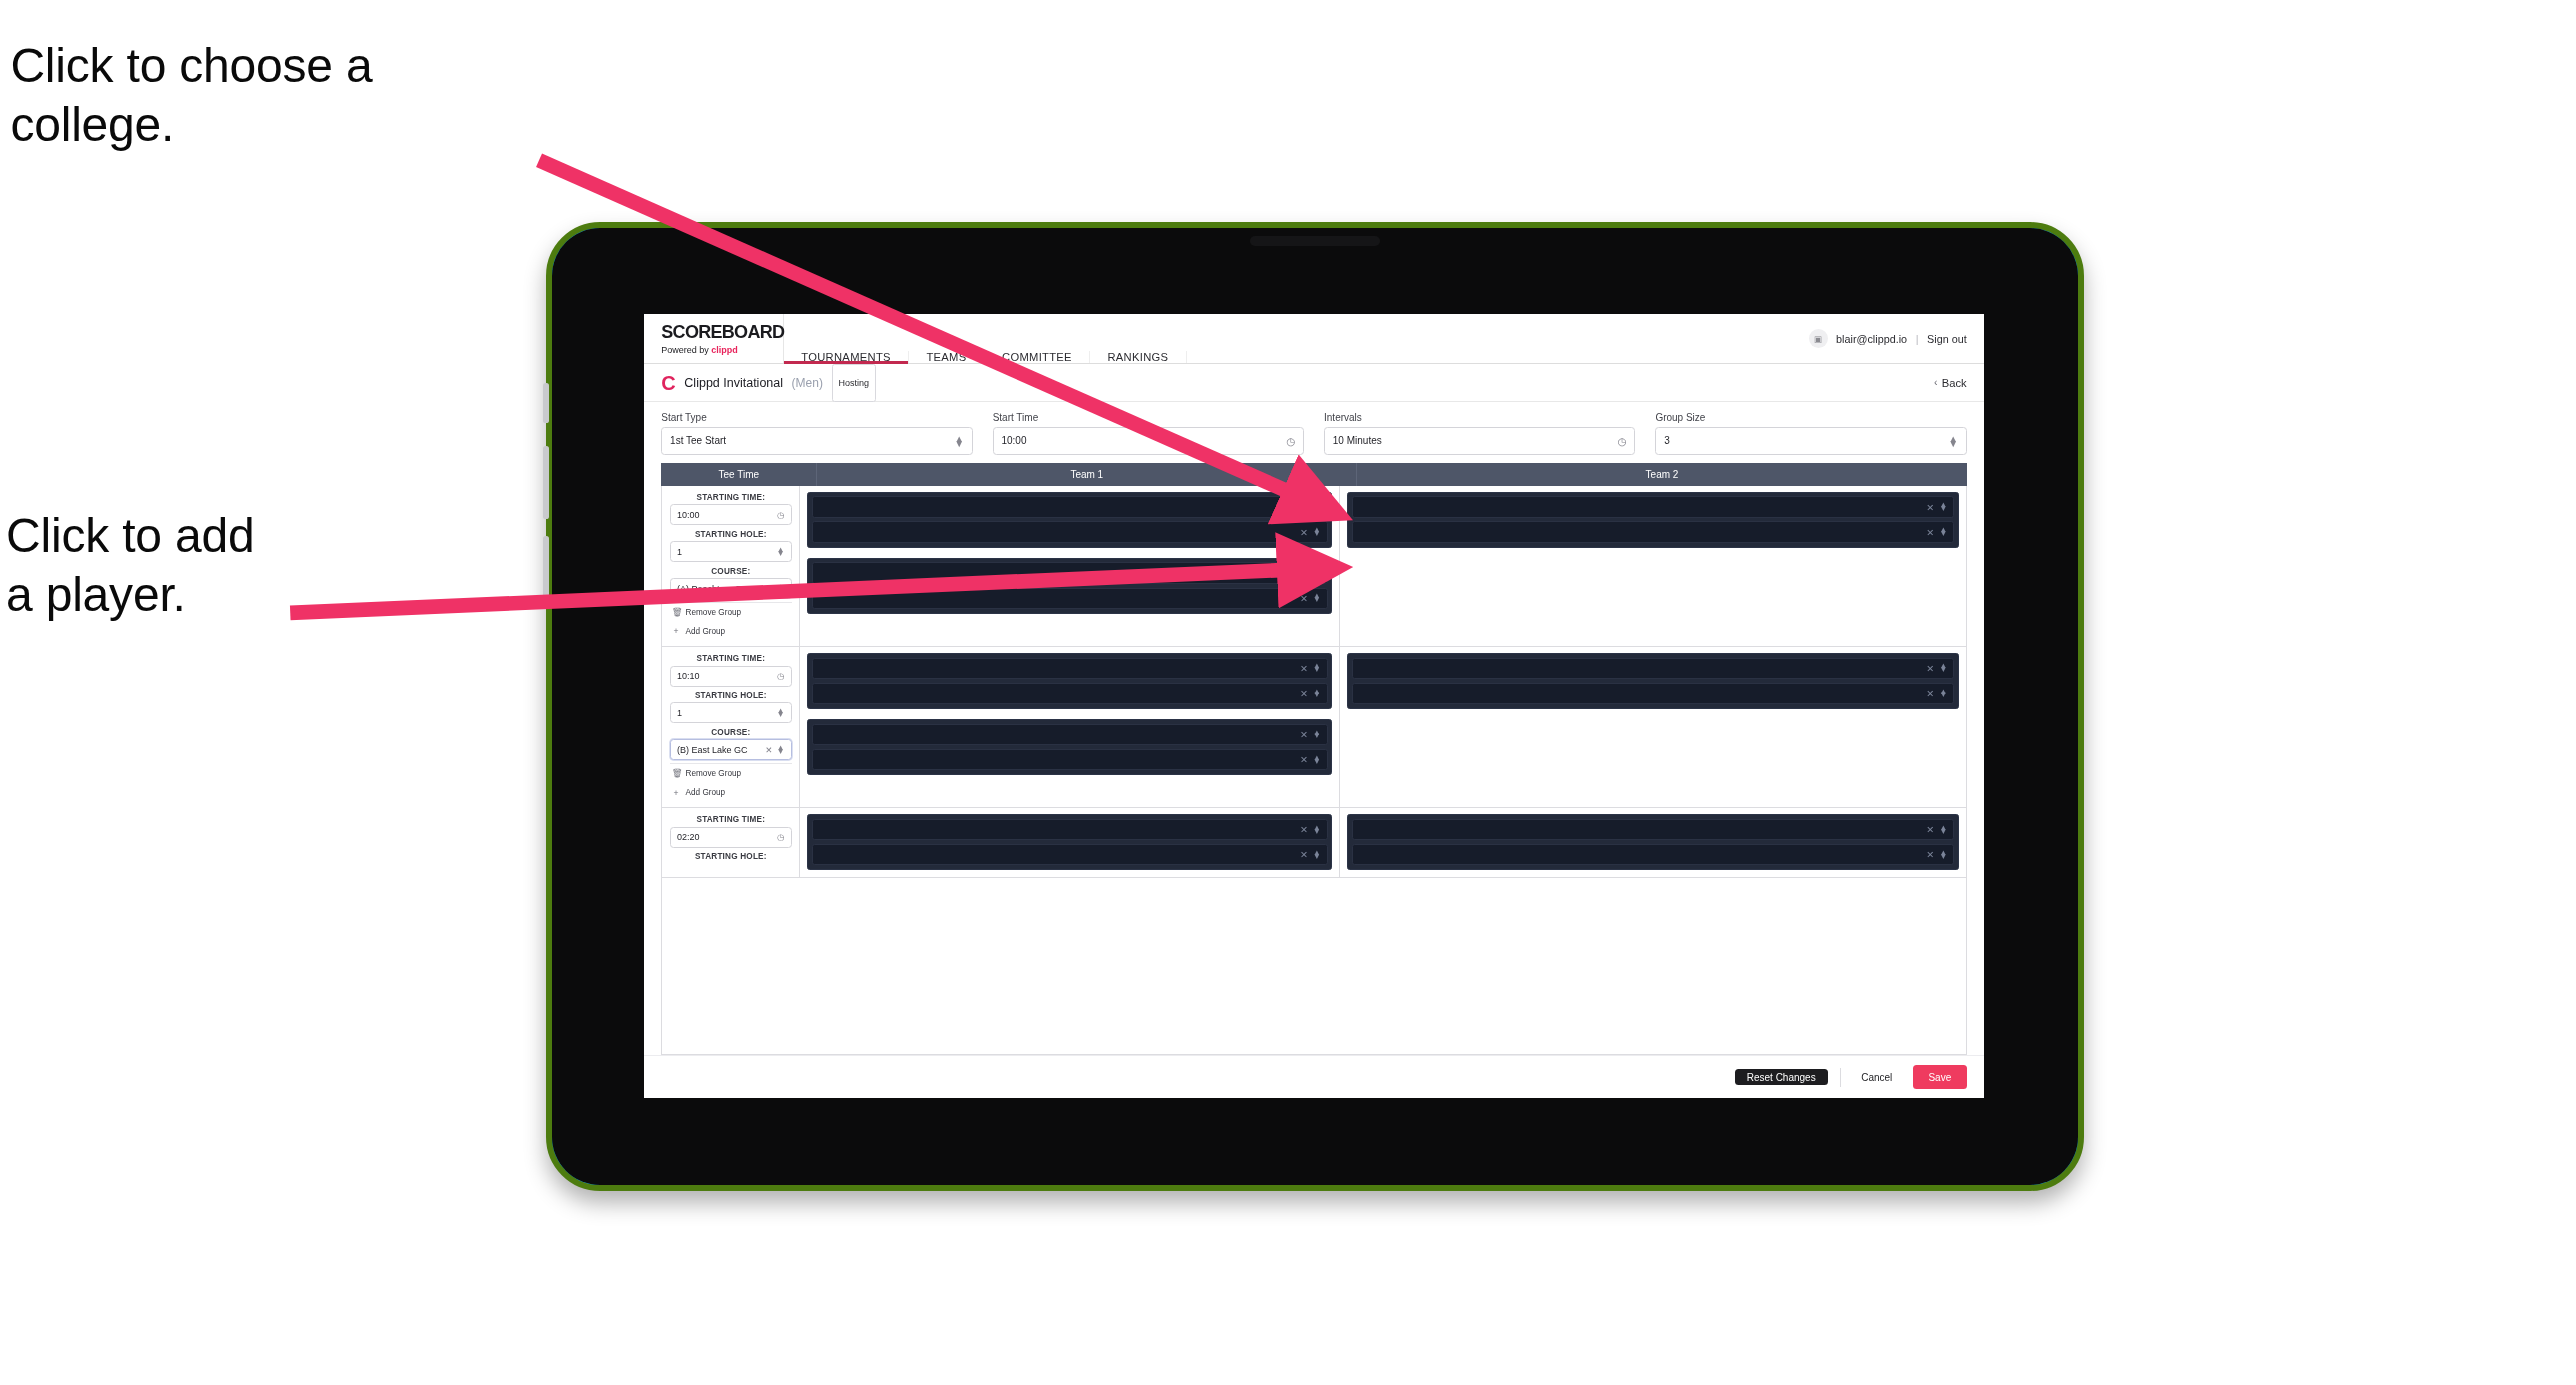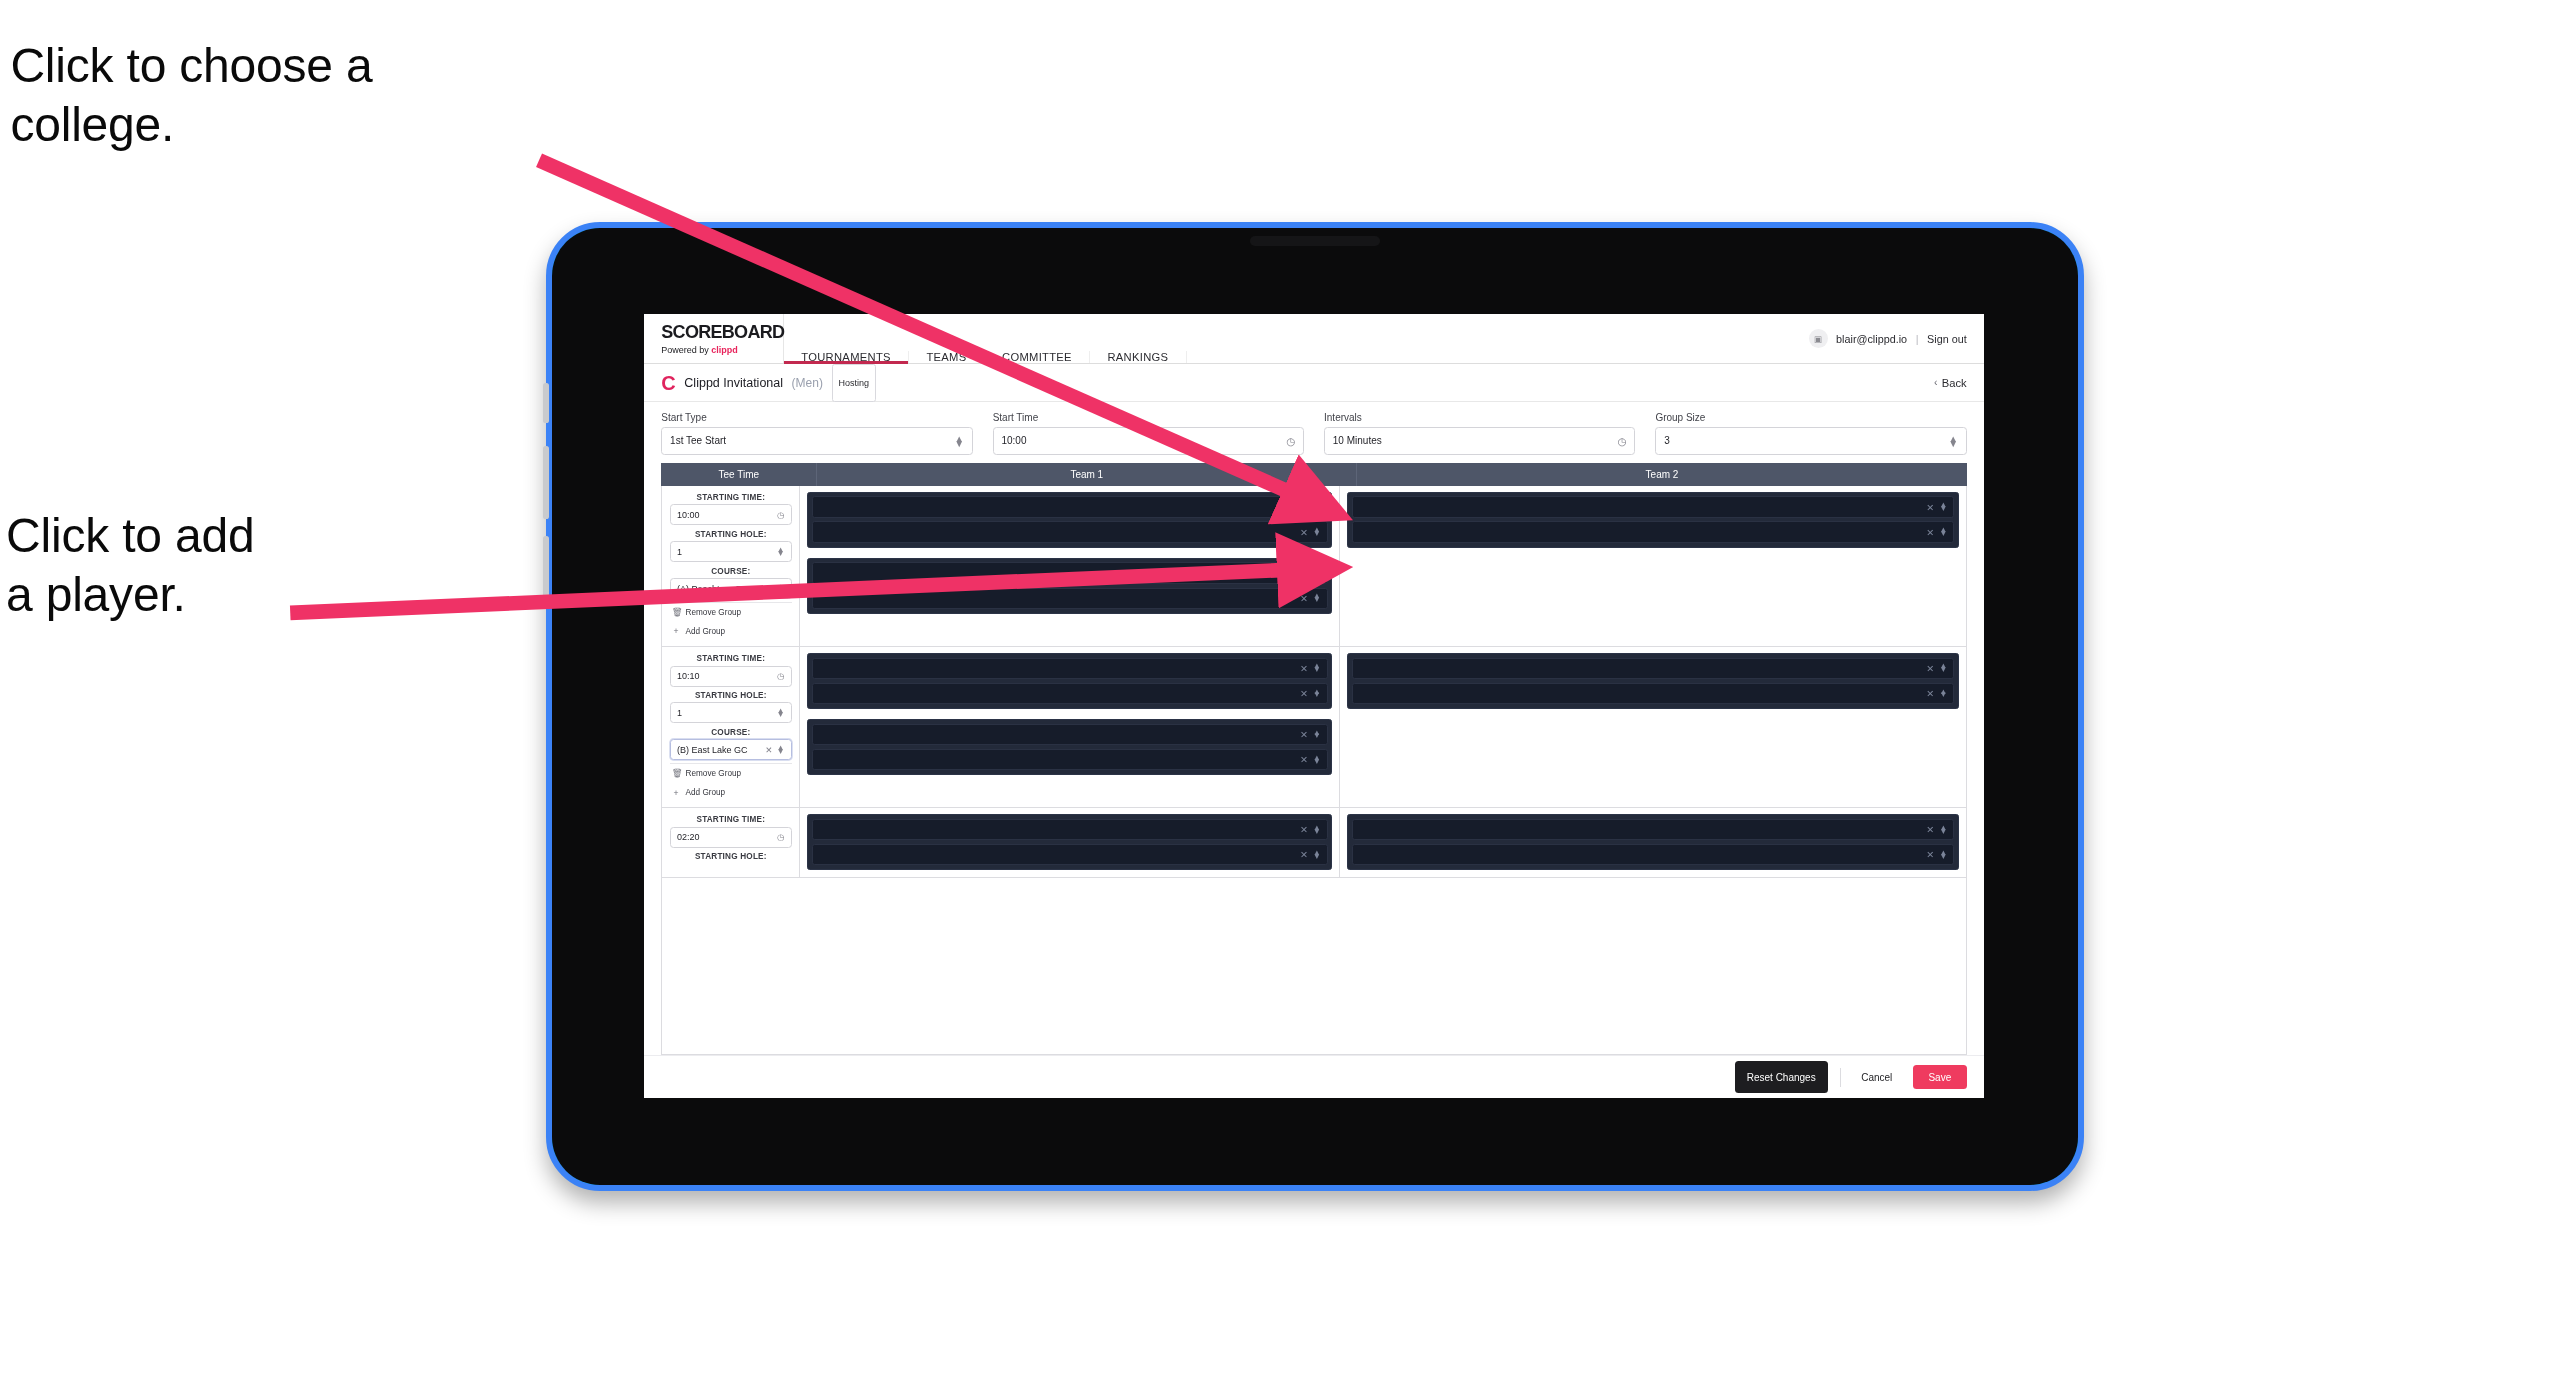--- a/index.html
+++ b/index.html
@@ -26,21 +26,21 @@
 
   .arrow-layer { position:absolute; left:0; top:0; width:2576px; height:1386px; pointer-events:none; }
 
   
   .tablet {
     position: absolute;
     left: 546px; top: 214px;
     width: 1538px; height: 969px;
     background: #0ea5e9;
     border-radius: 54px;
-    border: 6px solid #3b82f6;
+    border: 6px solid #4d7c0f;
     box-shadow: 0 12px 22.5px rgba(0,0,0,0.30);
   }
   .tablet-inner {
     position:absolute; inset:0;
     border-radius: 48px;
     background: #0b0b0c;
     overflow: hidden;
   }
   .bezel-dot { position:absolute; border-radius:50%; background:#000; }
   .cam-top { left:50%; top:7.8px; width:130px; height:10.4px; margin-left:-65px; border-radius:6px; background:#151517; }
@@ -175,21 +175,21 @@
   .prow-x { color:#7b8499; font-size:9.5px; }
   .prow-st { display:flex; flex-direction:column; line-height:0.5; font-size:7.8px; color:#7b8499; }
 
   
   .footer {
     height:43px; flex:none; background:#fff; display:flex; align-items:center;
     justify-content:flex-end; gap:12px; padding:0 17.3px;
     border-top:0.9px solid #ececef;
   }
   .btn { font-size:10px; border-radius:3.5px; cursor:pointer; display:flex; align-items:center; justify-content:center; }
-  .btn-reset { background:#1d1d20; color:#fff; height:32px; padding:0 12px; }
+  .btn-reset { background:#1d1d20; color:#fff; height:16px; padding:0 12px; }
   .vdiv { width:0.9px; height:19px; background:#dcdce0; }
   .btn-cancel { background:transparent; color:#1d1d20; height:24px; padding:0 8.6px; }
   .btn-save { background:#ef3b5f; color:#fff; height:24px; padding:0 15.5px; }
 </style>
 </head>
 <body>
 
 <div class="stage">
 
   <div class="annot" id="annot-college">Click to choose a

